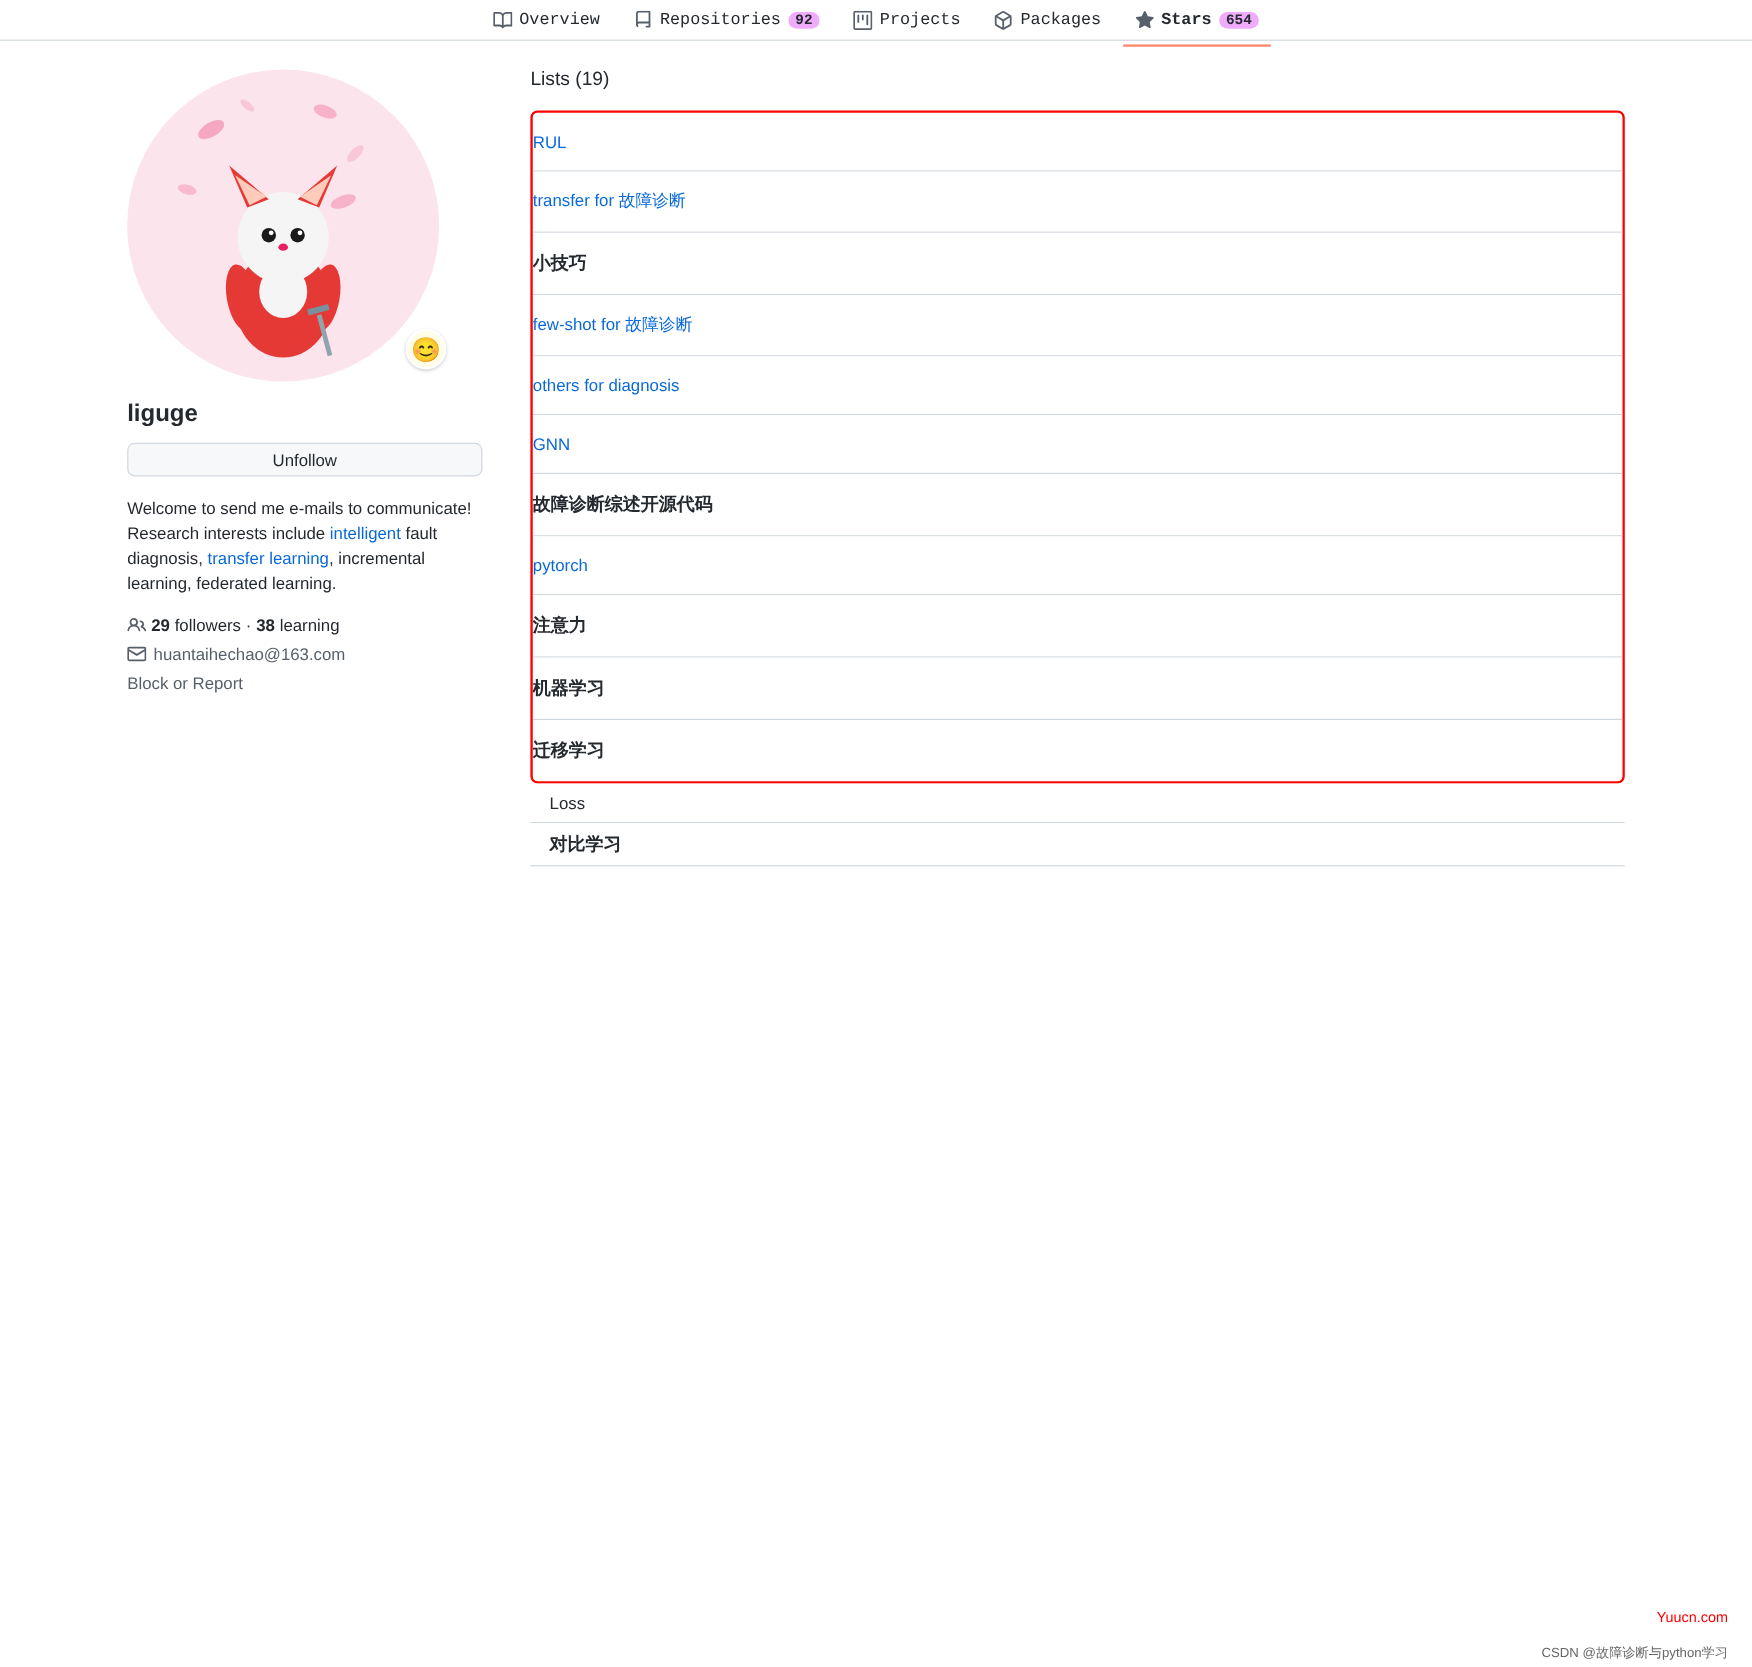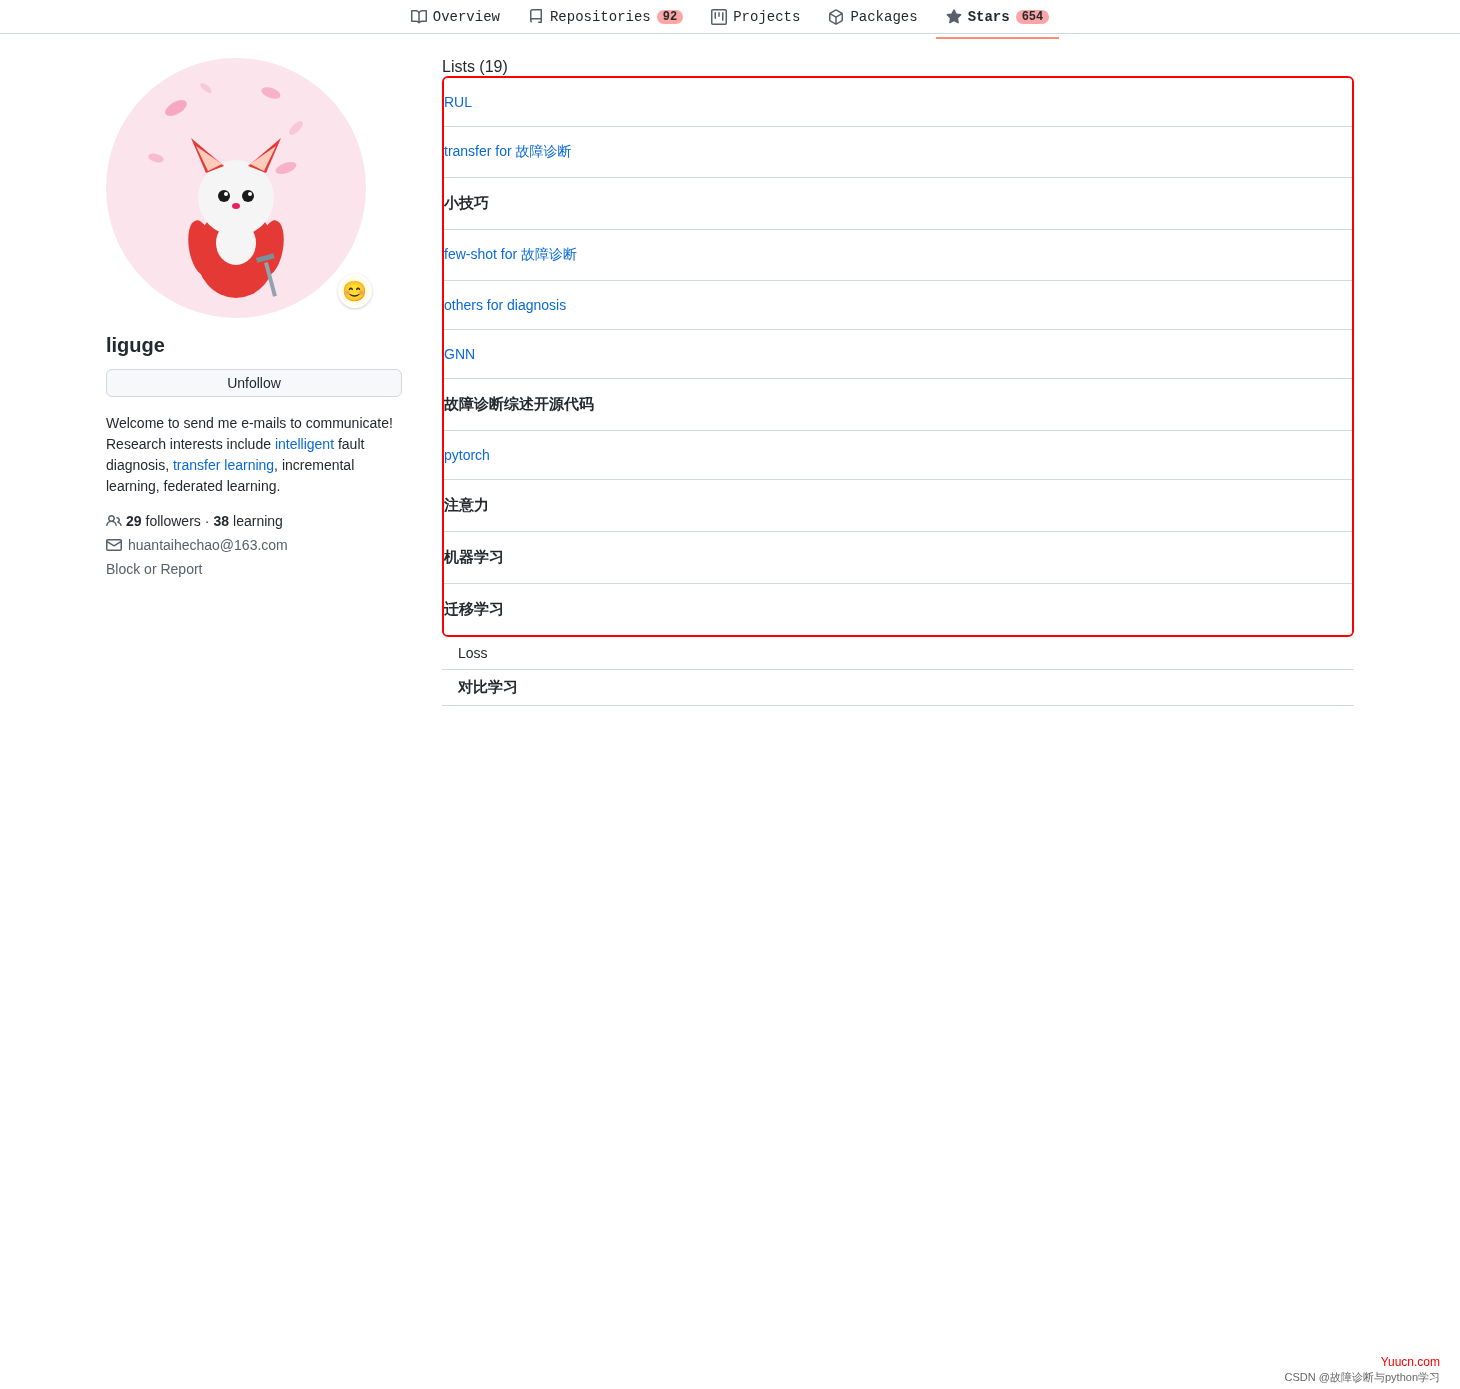--- a/index.html
+++ b/index.html
@@ -35,21 +35,21 @@
       top: 1px;
     }
 
     .nav-item.active {
       border-bottom: 2px solid #fd8c73;
       font-weight: 600;
       color: #24292f;
     }
 
     .nav-badge {
-      background: #fca5a5;
+      background: #f0abfc;
       border-radius: 20px;
       padding: 0 6px;
       font-size: 12px;
       font-weight: 600;
       color: #24292f;
     }
 
     .nav-icon {
       display: inline-flex;
       align-items: center;
@@ -169,20 +169,21 @@
 
     .content-area {
       flex: 1;
       min-width: 0;
     }
 
     .lists-header {
       font-size: 16px;
       font-weight: 400;
       color: #24292f;
+      margin-bottom: 16px;
     }
 
     .lists-container {
       border: 2px solid #ff0000;
       border-radius: 6px;
       overflow: hidden;
       margin-bottom: 0;
     }
 
     .list-item {
@@ -217,21 +218,21 @@
     .outside-item {
       padding: 8px 16px;
       border-bottom: 1px solid #d0d7de;
       cursor: pointer;
       background: #ffffff;
       font-size: 14px;
     }
 
     .footer-watermark {
       position: fixed;
-      bottom: 20px;
+      bottom: 34px;
       right: 20px;
       font-size: 12px;
       color: #ff0000;
       font-weight: 500;
     }
 
     .footer-watermark-sub {
       position: fixed;
       bottom: 4px;
       right: 20px;

